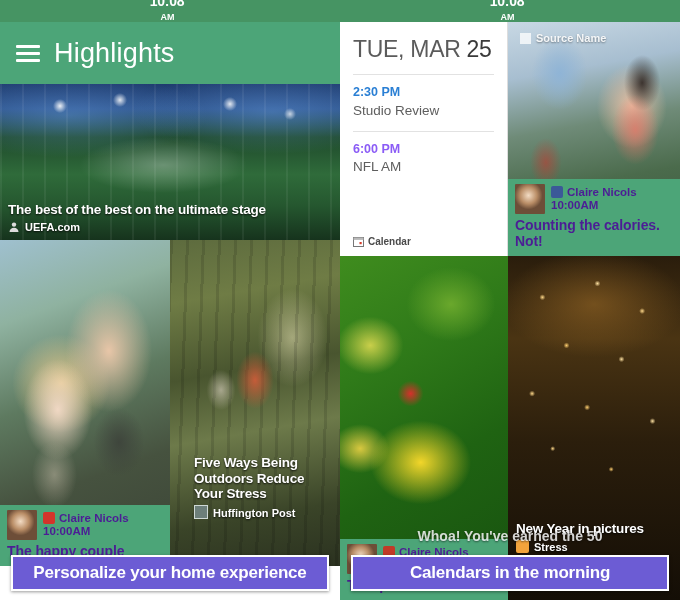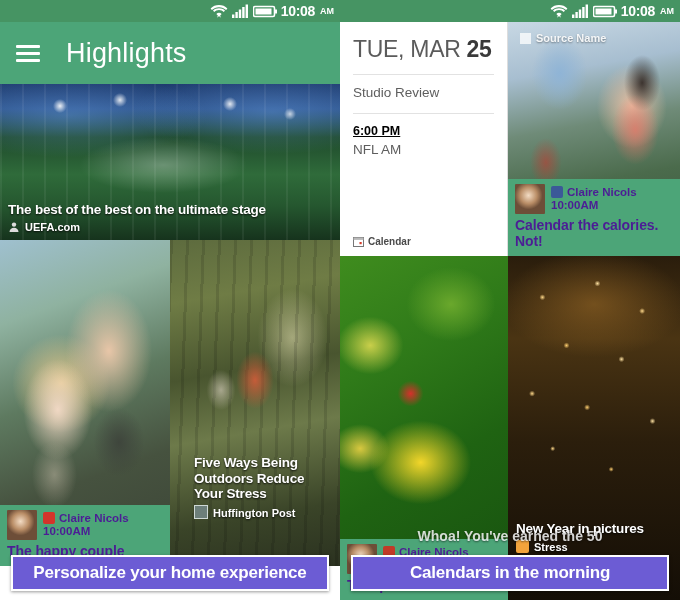--- a/index.html
+++ b/index.html
@@ -5,27 +5,27 @@
   * { box-sizing: border-box; margin:0; padding:0; }
   html,body { width:680px; height:600px; overflow:hidden;
     font-family:"Liberation Sans", sans-serif; background:#000; }
 
   .screen { position:relative; width:680px; height:600px; display:flex; }
   .panel { position:relative; width:340px; height:600px; overflow:hidden; background:#fff; }
   .panel + .panel { border-left:0px solid #000; }
 
   
   .statusbar { height:22px; background:#469463; display:flex; align-items:center;
-     justify-content:flex-end; padding-right:6px; gap:4px; color:#fff; position:relative; z-index:40;}
+     justify-content:flex-end; padding-right:6px; gap:4px; color:#fff; position:relative; z-index:40;flex-direction:column;}
   .statusbar .clock { font-size:14px; font-weight:bold; letter-spacing:-0.3px; line-height:1;}
   .statusbar .ampm { font-size:9px; font-weight:bold; margin-left:1px; }
   .sicon { display:block; }
 
   
-  .appbar { height:62px; background:#4CA578; display:flex; align-items:center; gap:26px;
+  .appbar { height:62px; background:#4CA578; display:flex; align-items:center; gap:14px;
      padding-left:16px; position:relative; z-index:30; }
   .hamburger { width:24px; height:17px; display:flex; flex-direction:column; justify-content:space-between;}
   .hamburger i { display:block; height:3px; background:#fff; border-radius:1px; }
   .apptitle { color:#fff; font-size:27px; font-weight:300; letter-spacing:0.2px; }
 
   
   .tile { position:relative; overflow:hidden; }
   .photo { position:absolute; inset:0; }
 
   .cardcap { position:absolute; left:0; right:0; bottom:0; background:#4CA578; color:#4c1d95;
@@ -42,21 +42,21 @@
 
   
   .overcap { position:absolute; left:0; right:0; bottom:0; padding:6px 8px 7px 8px;
      color:#fff; text-shadow:0 1px 2px rgba(0,0,0,.85); }
   .overcap .t { font-size:13.5px; font-weight:bold; line-height:1.15; letter-spacing:-0.2px;}
   .overcap .s { font-size:11px; font-weight:bold; display:flex; align-items:flex-end; gap:5px; margin-top:3px;}
 
   
   .calwidget { background:#fff; padding:14px 13px 8px 13px; position:relative; height:100%; }
   .caldate { font-size:23px; color:#5b5b5b; font-weight:400; letter-spacing:-0.3px; }
-  .caldate b { color:#3a3a3a; font-weight:700; }
+  .caldate b { color:#3a3a3a; font-weight:400; }
   .calrule { height:1px; background:#e2e2e2; margin:11px 0 9px 0; }
   .evtime { font-size:12.5px; font-weight:bold; line-height:1.4;}
   .evtitle { font-size:13.5px; color:#5e5e5e; line-height:1.35; }
   .calfoot { position:absolute; left:13px; bottom:9px; display:flex; align-items:center; gap:4px;
      font-size:10px; color:#4a4a4a; font-weight:bold;}
 
   
   .dock { position:absolute; left:0; bottom:0; width:340px; height:52px; z-index:20;
      display:flex; align-items:center; justify-content:space-around; padding:0 6px; }
   .dockicon { width:40px; height:40px; position:relative; }
@@ -266,25 +266,26 @@
     <div style="display:flex; height:234px;">
 
       <div style="width:168px; height:234px; background:#fff; border-right:1px solid #ddd;">
         <div class="calwidget">
           <div class="caldate">
             <span>TUE, MAR</span>
             <b>25</b>
           </div>
           <div class="calrule"></div>
           <div>
+            <div class="evtime" style="color:#2a7fd4;">2:30 PM</div>
             <div class="evtitle">Studio Review</div>
           </div>
           <div class="calrule"></div>
           <div>
-            <div class="evtime" style="color:#000000;text-decoration:underline;">6:00 PM</div>
+            <div class="evtime" style="color:#8b5cf6;">6:00 PM</div>
             <div class="evtitle">NFL AM</div>
           </div>
           <div class="calfoot">
             <svg width="11" height="11" viewBox="0 0 11 11">
               <rect x="0.5" y="1.5" width="10" height="9" fill="#fff" stroke="#777" stroke-width="1"></rect>
               <rect x="0.5" y="1.5" width="10" height="2.4" fill="#b8b8b8"></rect>
               <rect x="6.5" y="6" width="2.2" height="2.2" fill="#d63c2a"></rect>
             </svg>
             <span>Calendar</span>
           </div>
@@ -308,21 +309,21 @@
           <div class="caprow">
             <div class="avatar" style="background:radial-gradient(circle 14px at 45% 38%, #f3dcc4, #b98d66 60%, #6d4e38 100%);"></div>
             <div class="meta">
               <div class="srcline">
                 <span class="srcbadge" style="background:#3b5998;"></span>
                 <span class="srcname">Claire Nicols</span>
               </div>
               <div class="captime">10:00AM</div>
             </div>
           </div>
-          <div class="captext">Calendar the calories. Not!</div>
+          <div class="captext">Counting the calories. Not!</div>
         </div>
       </div>
     </div>
 
     <div style="display:flex; height:344px;">
 
       <div class="tile" style="width:168px; height:344px;">
         <div class="photo" style="background:
             radial-gradient(ellipse 46px 40px at 18% 26%, #c9cf4a, rgba(201,207,74,0) 72%),
             radial-gradient(ellipse 40px 34px at 12% 56%, #d8c840, rgba(216,200,64,0) 72%),

